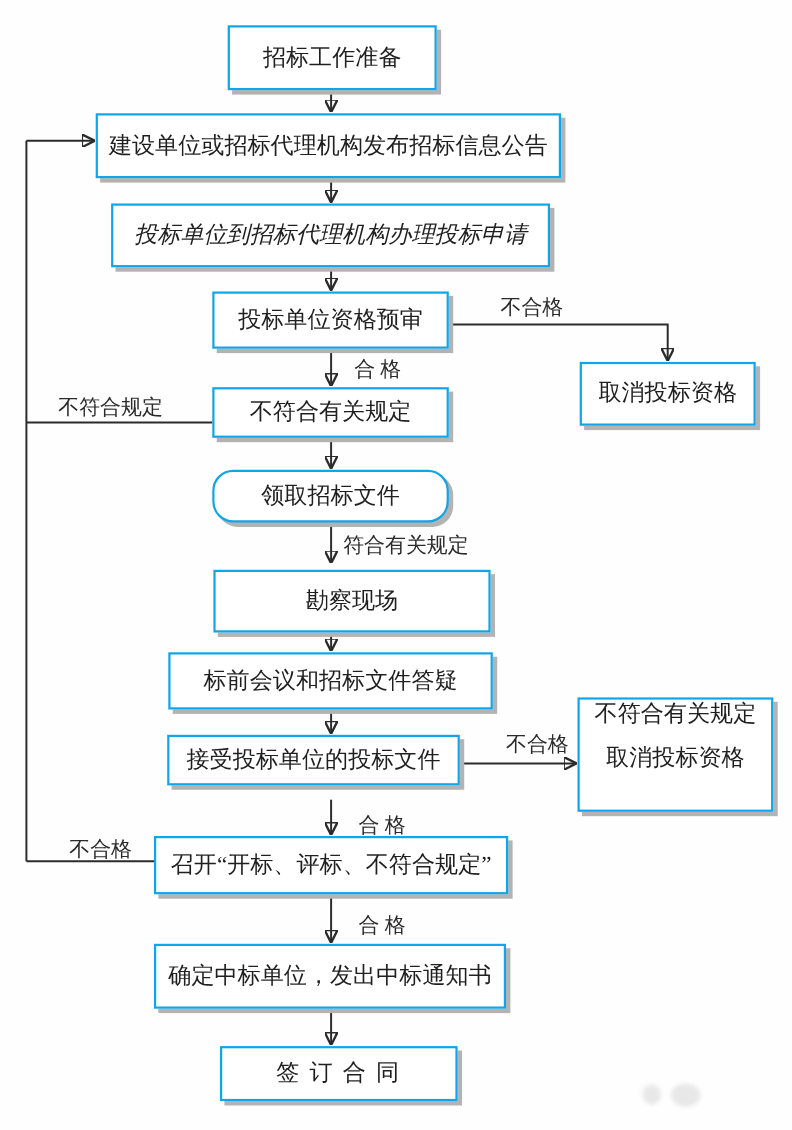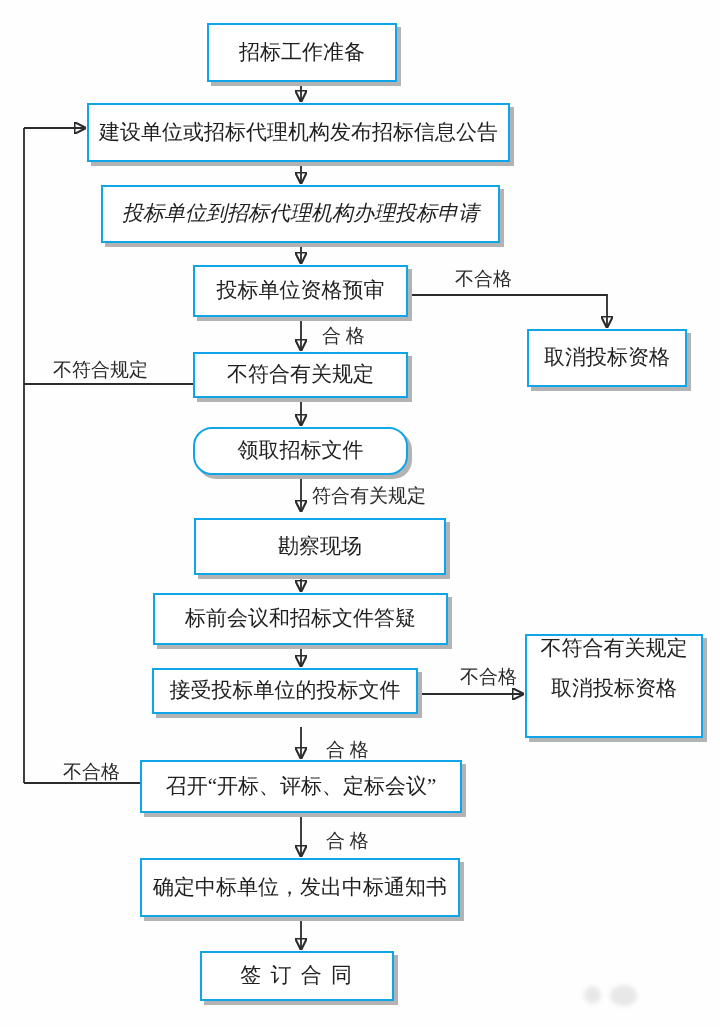--- a/index.html
+++ b/index.html
@@ -58,21 +58,21 @@
   #n-announce    { left:87px;  top:103px; width:423px; height:59px; }
   #n-apply       { left:101px; top:185px; width:399px; height:58px;font-style:italic; }
   #n-prequalify  { left:193px; top:265px; width:215px; height:52px;font-family:Liberation Serif, serif; }
   #n-confirm     { left:193px; top:352px; width:215px; height:46px; }
   #n-collect     { left:193px; top:427px; width:215px; height:48px;border-radius:19px; }
   #n-survey      { left:194px; top:518px; width:252px; height:57px;text-align:right; }
   #n-premeet     { left:153px; top:593px; width:295px; height:52px; }
   #n-receive     { left:152px; top:668px; width:266px; height:46px; }
   #n-meeting     { left:140px; top:760px; width:322px; height:53px; }
   #n-award       { left:140px; top:858px; width:320px; height:59px; }
-  #n-sign        { left:200px; top:951px; width:194px; height:50px; letter-spacing:2px; }
+  #n-sign        { left:200px; top:951px; width:216px; height:50px; letter-spacing:2px; }
   #n-cancel1     { left:527px; top:329px; width:160px; height:58px; }
   #n-cancel2     { left:525px; top:634px; width:178px; height:104px; }
   
   #l-unqualified1 { left:455px; top:266px; }
   #l-qualified1   { left:322px; top:323px; }
   #l-nonconform   { left:53px;  top:357px; }
   #l-conform      { left:312px; top:483px; }
   #l-unqualified2 { left:460px; top:664px; }
   #l-qualified2   { left:326px; top:737px; }
   #l-unqualified3 { left:63px;  top:759px; }
@@ -119,21 +119,21 @@
 
   <div class="node" id="n-prep">招标工作准备</div>
   <div class="node" id="n-announce">建设单位或招标代理机构发布招标信息公告</div>
   <div class="node" id="n-apply">投标单位到招标代理机构办理投标申请</div>
   <div class="node" id="n-prequalify">投标单位资格预审</div>
   <div class="node" id="n-confirm">不符合有关规定</div>
   <div class="node" id="n-collect">领取招标文件</div>
   <div class="node" id="n-survey">勘察现场</div>
   <div class="node" id="n-premeet">标前会议和招标文件答疑</div>
   <div class="node" id="n-receive">接受投标单位的投标文件</div>
-  <div class="node" id="n-meeting">召开“开标、评标、定标会议”</div>
+  <div class="node" id="n-meeting">召开“开标、评标、不符合规定”</div>
   <div class="node" id="n-award">确定中标单位，发出中标通知书</div>
   <div class="node" id="n-sign">签 订 合 同</div>
   <div class="node" id="n-cancel1">取消投标资格</div>
   <div class="node two-line" id="n-cancel2">
     <div>不符合有关规定</div>
     <div>取消投标资格</div>
   </div>
 
   <span class="edge-label" id="l-unqualified1">不合格</span>
   <span class="edge-label" id="l-qualified1">合 格</span>

